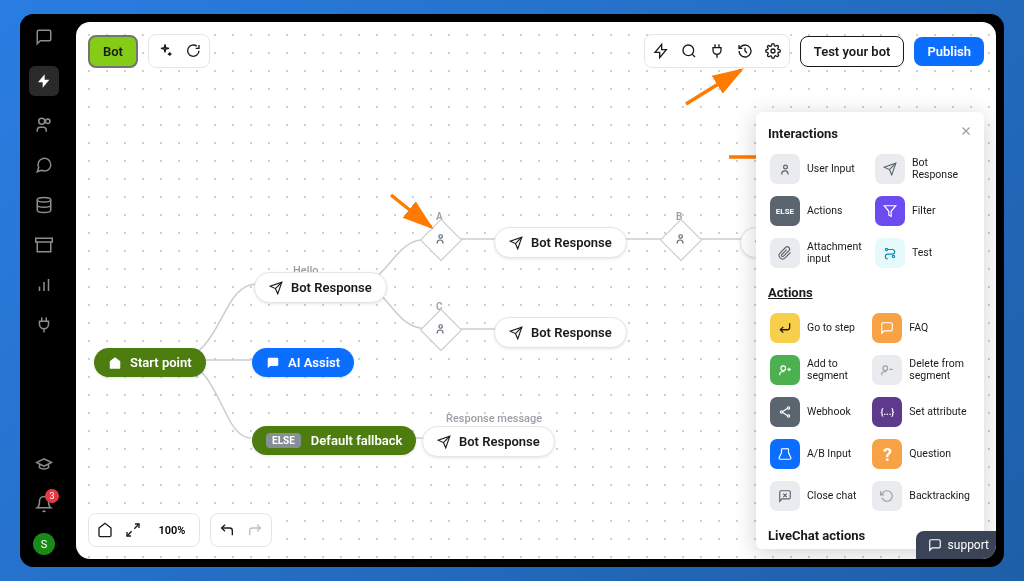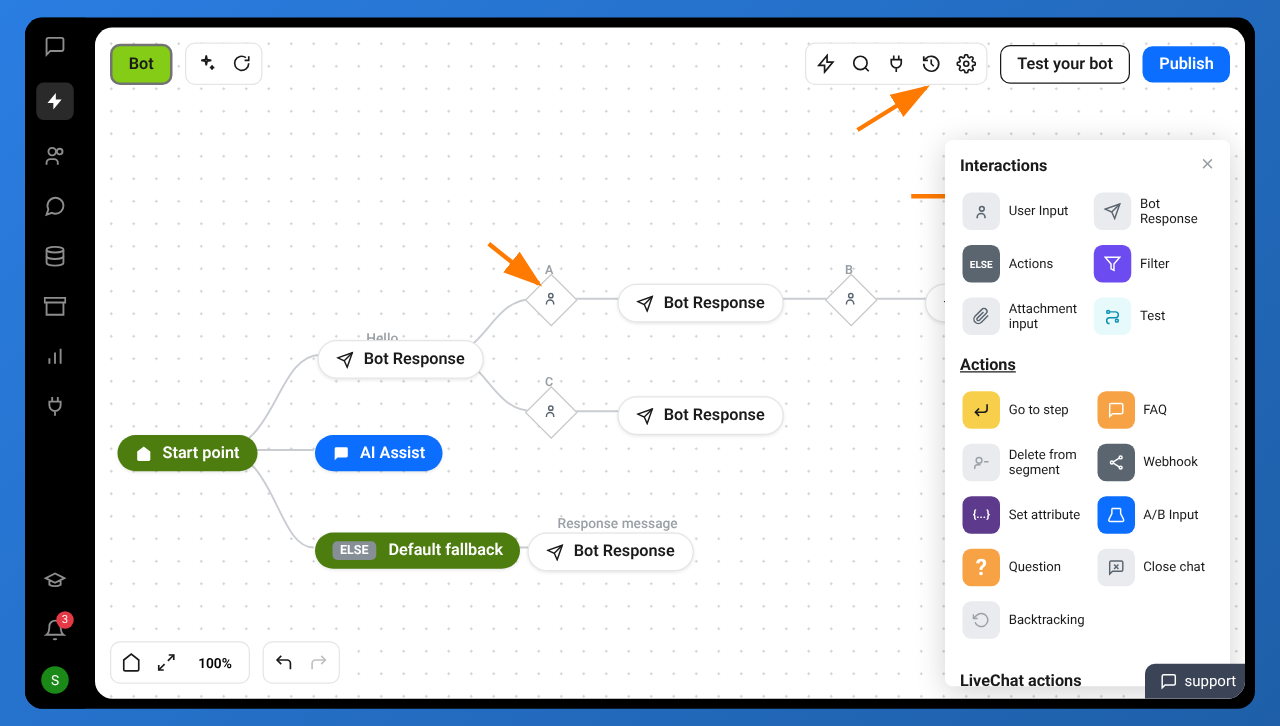--- a/index.html
+++ b/index.html
@@ -413,20 +413,31 @@
           </div>
         <div class="pop-item">
             <div class="pop-tile tile-orange">
               <svg width="14" height="14" viewBox="0 0 24 24" fill="none" stroke="#fff" stroke-width="2">
                 <path d="M21 15a2 2 0 0 1-2 2H7l-4 4V5a2 2 0 0 1 2-2h14a2 2 0 0 1 2 2z"></path>
               </svg>
             </div>
             <span class="pop-label">FAQ</span>
           </div>
         <div class="pop-item">
+            <div class="pop-tile tile-green">
+              <svg width="14" height="14" viewBox="0 0 24 24" fill="none" stroke="#fff" stroke-width="2">
+                <circle cx="9" cy="9" r="4"></circle>
+                <path d="M3 21v-2a4 4 0 0 1 4-4h4"></path>
+                <line x1="19" y1="8" x2="19" y2="14"></line>
+                <line x1="16" y1="11" x2="22" y2="11"></line>
+              </svg>
+            </div>
+            <span class="pop-label">Add to segment</span>
+          </div>
+        <div class="pop-item">
             <div class="pop-tile tile-lightgrey">
               <svg width="14" height="14" viewBox="0 0 24 24" fill="none" stroke="currentColor" stroke-width="2">
                 <circle cx="9" cy="9" r="4"></circle>
                 <path d="M3 21v-2a4 4 0 0 1 4-4h4"></path>
                 <line x1="16" y1="11" x2="22" y2="11"></line>
               </svg>
             </div>
             <span class="pop-label">Delete from segment</span>
           </div>
         <div class="pop-item">
@@ -471,21 +482,21 @@
         <div class="pop-item">
             <div class="pop-tile tile-lightgrey">
               <svg width="14" height="14" viewBox="0 0 24 24" fill="none" stroke="currentColor" stroke-width="2">
                 <polyline points="1 4 1 10 7 10"></polyline>
                 <path d="M3.51 15a9 9 0 1 0 2.13-9.36L1 10"></path>
               </svg>
             </div>
             <span class="pop-label">Backtracking</span>
           </div>
       </div>
-      <h4 style="margin-top:24px;">LiveChat actions</h4>
+      <h4 style="margin-top:14px;">LiveChat actions</h4>
     </div>
 
     <div class="support-btn">
       <svg width="14" height="14" viewBox="0 0 24 24" fill="none" stroke="#fff" stroke-width="2">
           <path d="M21 15a2 2 0 0 1-2 2H7l-4 4V5a2 2 0 0 1 2-2h14a2 2 0 0 1 2 2z"></path>
         </svg>
       <span>support</span>
     </div>
   </div>
 </div>

